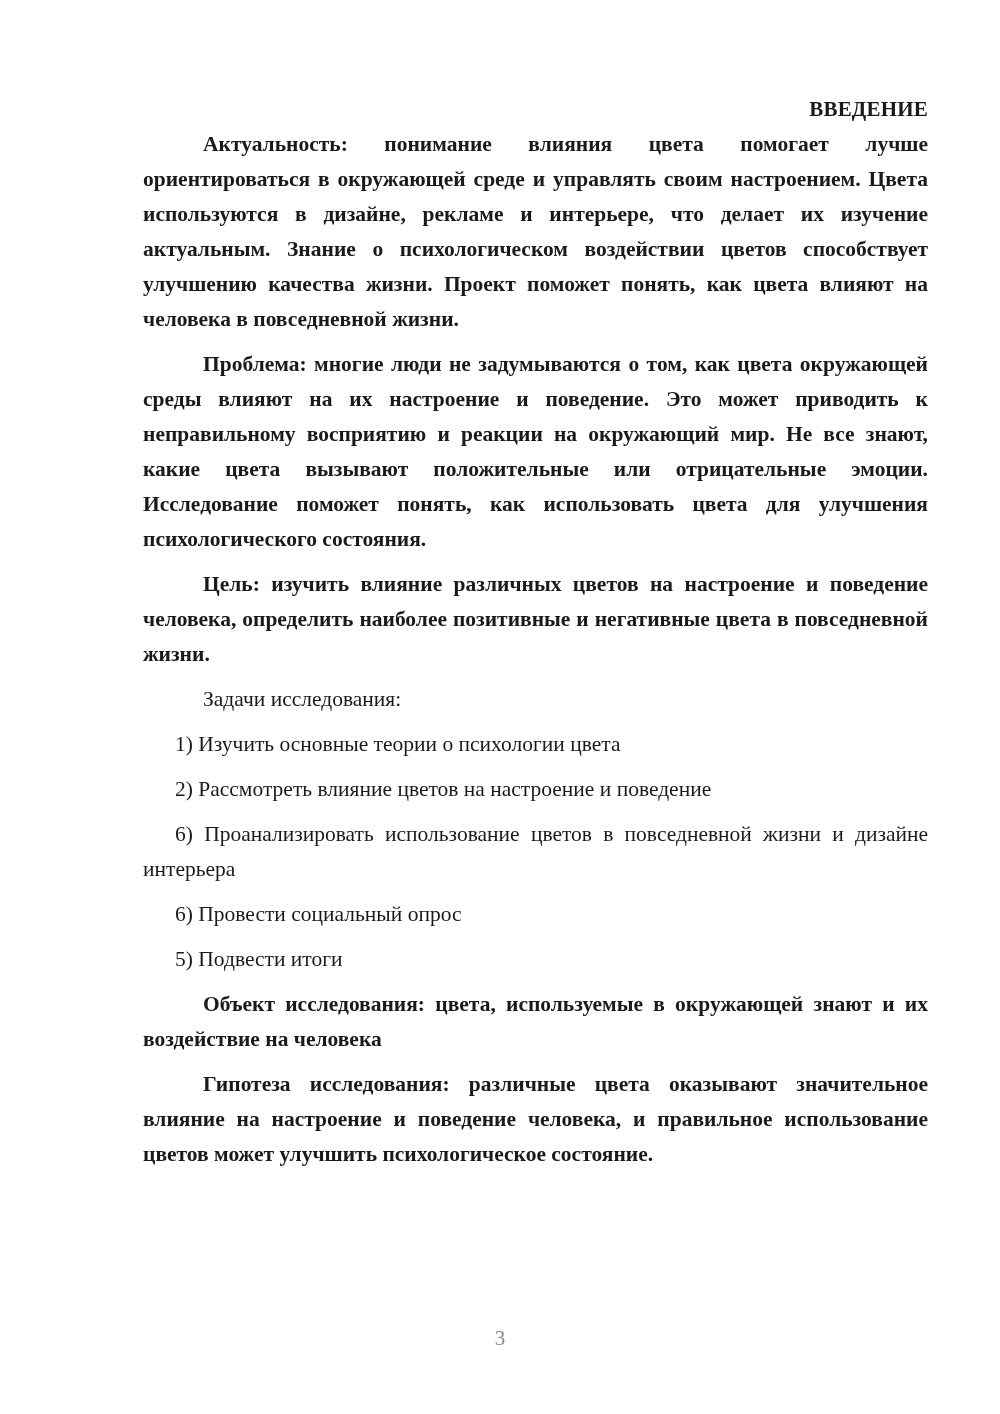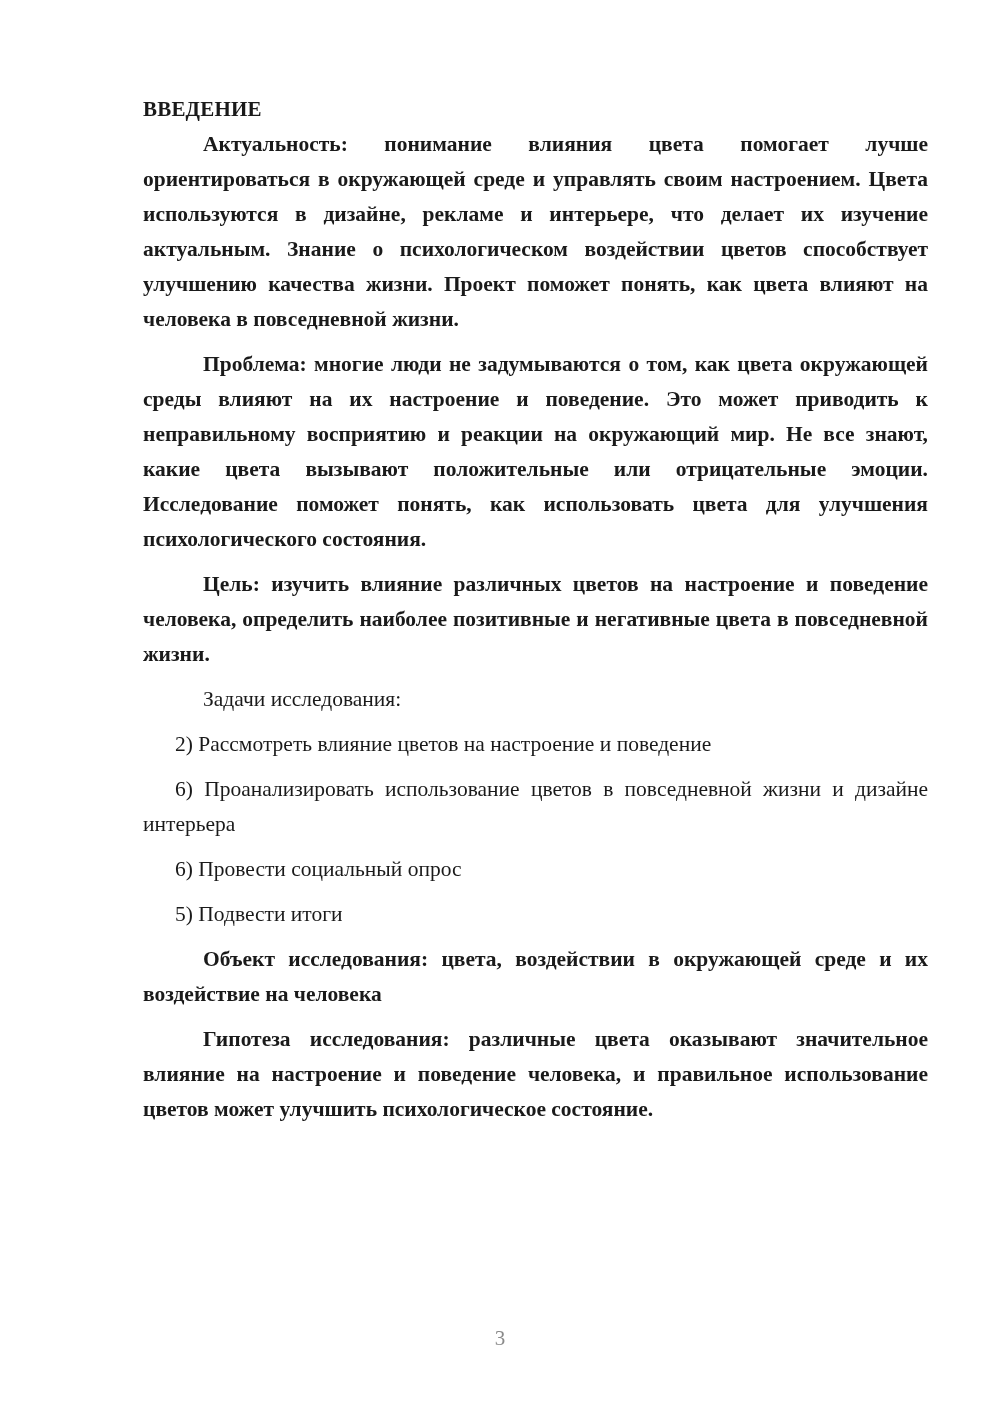--- a/index.html
+++ b/index.html
@@ -15,21 +15,21 @@
       font-family: "Liberation Serif", serif;
       color: #1a1a1a;
     }
     .page {
       position: absolute;
       left: 143px;
       top: 92px;
       width: 785px;
     }
     .title {
-      text-align: left;
+      text-align: right;
       font-weight: bold;
       font-size: 21px;
       line-height: 35px;
       margin: 0 0 0 0;
       letter-spacing: 0.2px;
     }
     .para {
       font-size: 21.5px;
       line-height: 35px;
       text-align: justify;
@@ -69,25 +69,26 @@
 
   <p class="para first">Актуальность: понимание влияния цвета помогает лучше ориентироваться в окружающей среде и управлять своим настроением. Цвета используются в дизайне, рекламе и интерьере, что делает их изучение актуальным. Знание о психологическом воздействии цветов способствует улучшению качества жизни. Проект поможет понять, как цвета влияют на человека в повседневной жизни.</p>
 
   <p class="para">Проблема: многие люди не задумываются о том, как цвета окружающей среды влияют на их настроение и поведение. Это может приводить к неправильному восприятию и реакции на окружающий мир. Не все знают, какие цвета вызывают положительные или отрицательные эмоции. Исследование поможет понять, как использовать цвета для улучшения психологического состояния.</p>
 
   <p class="para">Цель: изучить влияние различных цветов на настроение и поведение человека, определить наиболее позитивные и негативные цвета в повседневной жизни.</p>
 
   <p class="task-heading">Задачи исследования:</p>
 
   <div>
+    <p class="task">1) Изучить основные теории о психологии цвета</p>
     <p class="task">2) Рассмотреть влияние цветов на настроение и поведение</p>
     <p class="task">6) Проанализировать использование цветов в повседневной жизни и дизайне интерьера</p>
     <p class="task">6) Провести социальный опрос</p>
     <p class="task">5) Подвести итоги</p>
   </div>
 
-  <p class="para">Объект исследования: цвета, воздействии в окружающей среде и их воздействие на человека</p>
+  <p class="para">Объект исследования: цвета, используемые в окружающей знают и их воздействие на человека</p>
 
 
   <p class="para">Гипотеза исследования: различные цвета оказывают значительное влияние на настроение и поведение человека, и правильное использование цветов может улучшить психологическое состояние.</p>
 </div>
 
 <div class="page-number">3</div>
 
 </body></html>

